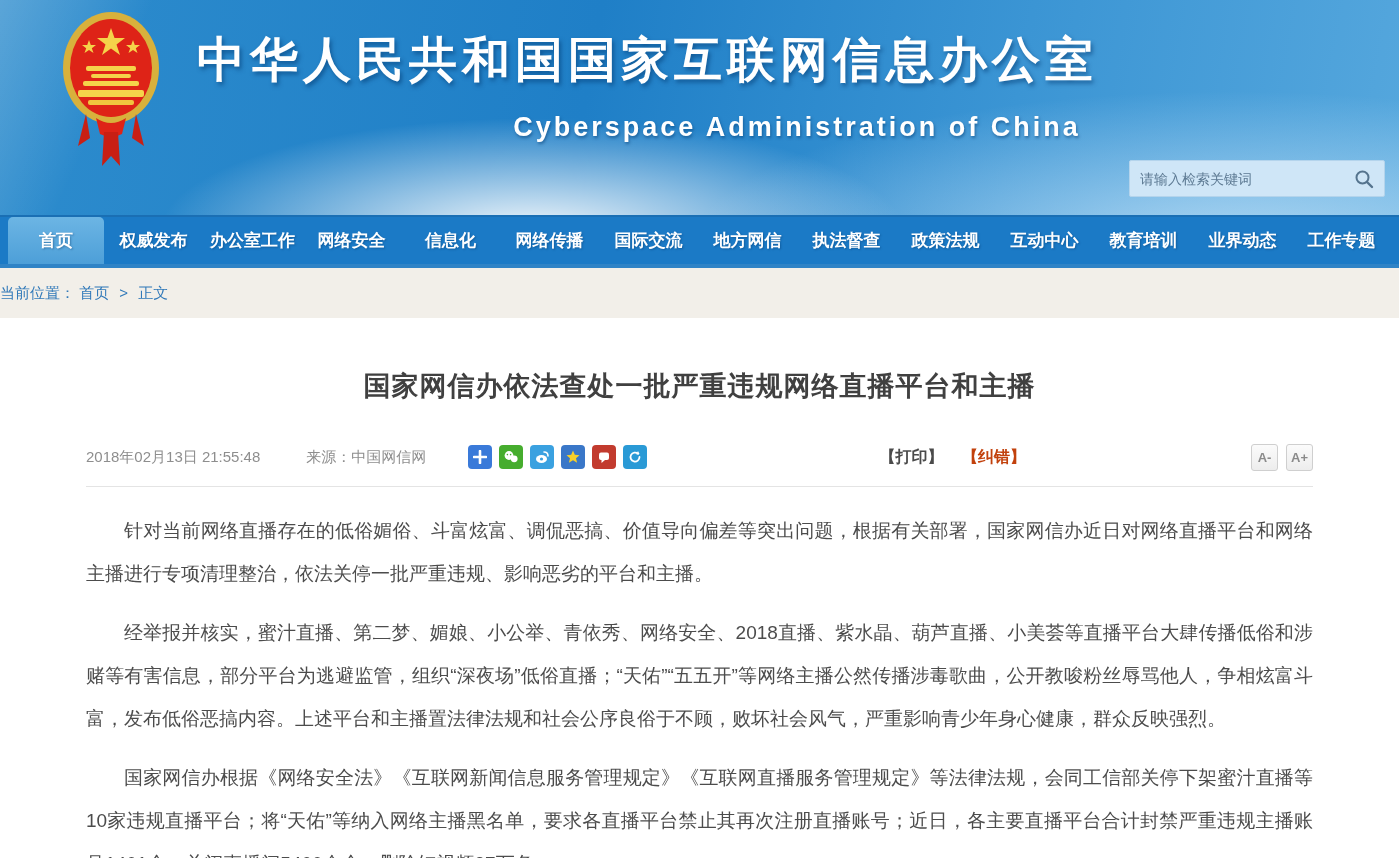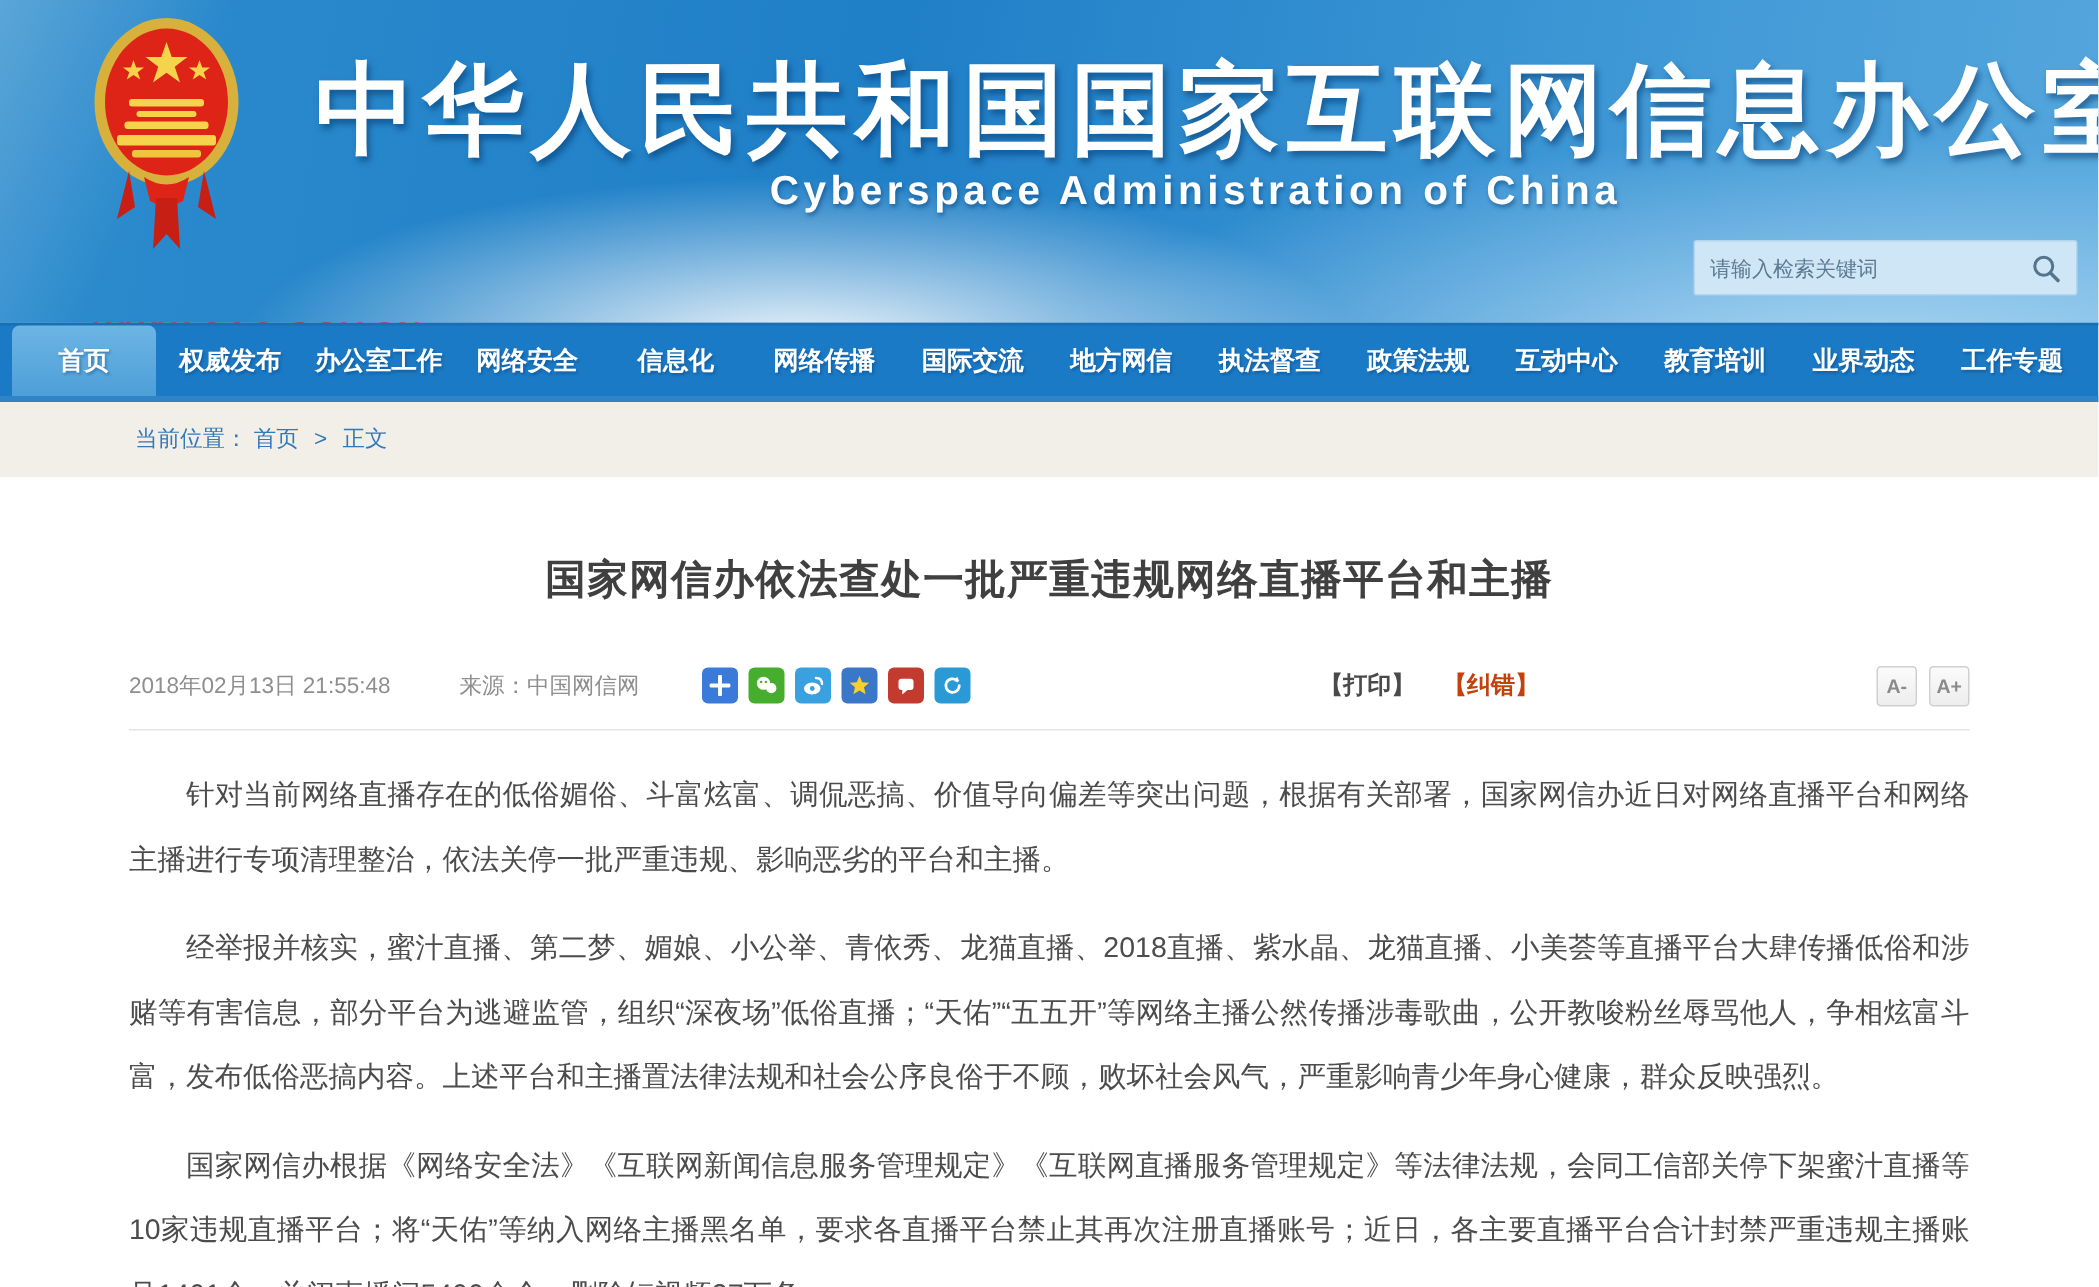--- a/index.html
+++ b/index.html
@@ -8,22 +8,22 @@
 
   
   .banner { position:relative; width:100%; height:215px;
     background:
       radial-gradient(ellipse 620px 190px at 38% 108%, rgba(255,255,255,.95), rgba(255,255,255,0) 60%),
       radial-gradient(ellipse 900px 260px at 88% 115%, rgba(210,235,252,.75), rgba(210,235,252,0) 60%),
       linear-gradient(115deg, rgba(255,255,255,.22) 0px, rgba(255,255,255,0) 140px),
       linear-gradient(100deg,#2d8ccd 0%, #1f7fc7 42%, #3b95d4 72%, #55a7dd 100%);
     overflow:hidden; }
   .emblem { position:absolute; left:56px; top:6px; }
-  .site-title { position:absolute; left:210px; top:28px; right:6px;
-    color:#fff; font-size:67px; font-weight:bold; letter-spacing:5px; white-space:nowrap;
+  .site-title { position:absolute; left:197px; top:28px; right:6px;
+    color:#fff; font-size:48px; font-weight:bold; letter-spacing:5px; white-space:nowrap;
     text-shadow:2px 3px 4px rgba(0,55,110,.55); }
   .site-subtitle { position:absolute; left:205px; right:10px; top:112px; text-align:center;
     color:#fff; font-size:27px; font-weight:bold; letter-spacing:3px;
     text-shadow:1px 2px 3px rgba(0,55,110,.5); }
   .site-url { position:absolute; left:62px; top:164px; color:#e60000;
     font-size:22px; font-weight:bold; letter-spacing:1px;margin-top:46px; }
   .search-box { position:absolute; right:14px; top:160px; width:256px; height:37px;
     background:#cfe6f7; border:1px solid #b4d4ec; border-radius:2px;
     display:flex; align-items:center; padding:0 10px; }
   .search-box input { flex:1; background:transparent; border:none; outline:none;
@@ -35,21 +35,21 @@
   .nav { display:flex; width:100%; height:53px; background:#1b7ac6;
     border-top:2px solid #1a6fb4; border-bottom:4px solid #2f83c6; padding:0 8px; }
   .nav a { flex:1; display:block; text-align:center; line-height:47px; color:#fff;
     font-size:17px; font-weight:bold; text-decoration:none; white-space:nowrap;
     text-shadow:1px 1px 2px rgba(0,50,100,.4); cursor:pointer; }
   .nav a.active { flex:0 0 96px; background:linear-gradient(180deg,#6cb5e4,#4d9fd8);
     border-radius:5px 5px 0 0; }
 
   
   .crumb { width:100%; height:50px; background:#f2efe9; line-height:50px;
-    padding-left:90px; font-size:15px; color:#3179b9; }
+    font-size:15px; color:#3179b9; }
   .crumb a { color:#3179b9; text-decoration:none; cursor:pointer; }
   .crumb .sep { margin:0 6px; }
 
   
   .content { background:#fff; padding:0 86px; }
   .art-title { text-align:center; font-size:27px; font-weight:bold; color:#404040;
     padding-top:50px; letter-spacing:1px; }
   .meta { display:flex; align-items:center; margin-top:38px; height:30px; }
   .meta .date { color:#8e8e8e; font-size:15px;text-align:right; }
   .meta .src { color:#8e8e8e; font-size:15px; margin-left:46px;font-family:Liberation Mono, monospace; }
@@ -194,16 +194,16 @@
     <span class="font-btns">
       <span class="font-btn">A-</span>
       <span class="font-btn">A+</span>
     </span>
   </div>
 
   <hr class="rule">
 
   <div class="body-text">
     <p>针对当前网络直播存在的低俗媚俗、斗富炫富、调侃恶搞、价值导向偏差等突出问题，根据有关部署，国家网信办近日对网络直播平台和网络主播进行专项清理整治，依法关停一批严重违规、影响恶劣的平台和主播。</p>
-    <p>经举报并核实，蜜汁直播、第二梦、媚娘、小公举、青依秀、龙猫直播、2018直播、紫水晶、龙猫直播、小美荟等直播平台大肆传播低俗和涉赌等有害信息，部分平台为逃避监管，组织“深夜场”低俗直播；“天佑”“五五开”等网络主播公然传播涉毒歌曲，公开教唆粉丝辱骂他人，争相炫富斗富，发布低俗恶搞内容。上述平台和主播置法律法规和社会公序良俗于不顾，败坏社会风气，严重影响青少年身心健康，群众反映强烈。</p>
+    <p>经举报并核实，蜜汁直播、第二梦、媚娘、小公举、青依秀、网络安全、2018直播、紫水晶、葫芦直播、小美荟等直播平台大肆传播低俗和涉赌等有害信息，部分平台为逃避监管，组织“深夜场”低俗直播；“天佑”“五五开”等网络主播公然传播涉毒歌曲，公开教唆粉丝辱骂他人，争相炫富斗富，发布低俗恶搞内容。上述平台和主播置法律法规和社会公序良俗于不顾，败坏社会风气，严重影响青少年身心健康，群众反映强烈。</p>
     <p>国家网信办根据《网络安全法》《互联网新闻信息服务管理规定》《互联网直播服务管理规定》等法律法规，会同工信部关停下架蜜汁直播等10家违规直播平台；将“天佑”等纳入网络主播黑名单，要求各直播平台禁止其再次注册直播账号；近日，各主要直播平台合计封禁严重违规主播账号1401个，关闭直播间5400余个，删除短视频37万条。</p>
   </div>
 </div>
 
 </body></html>

